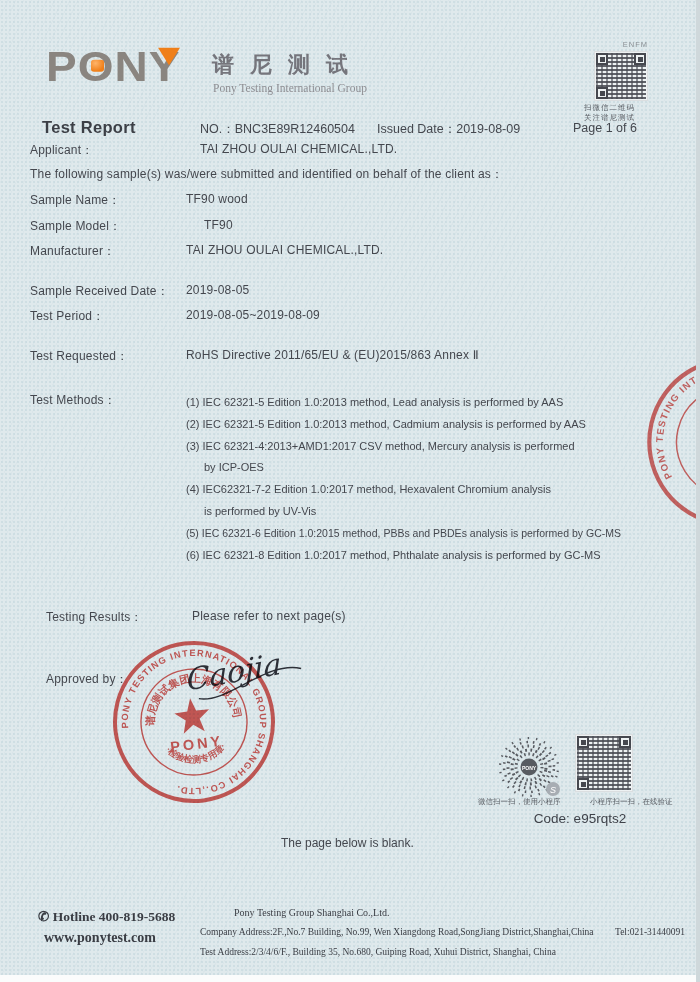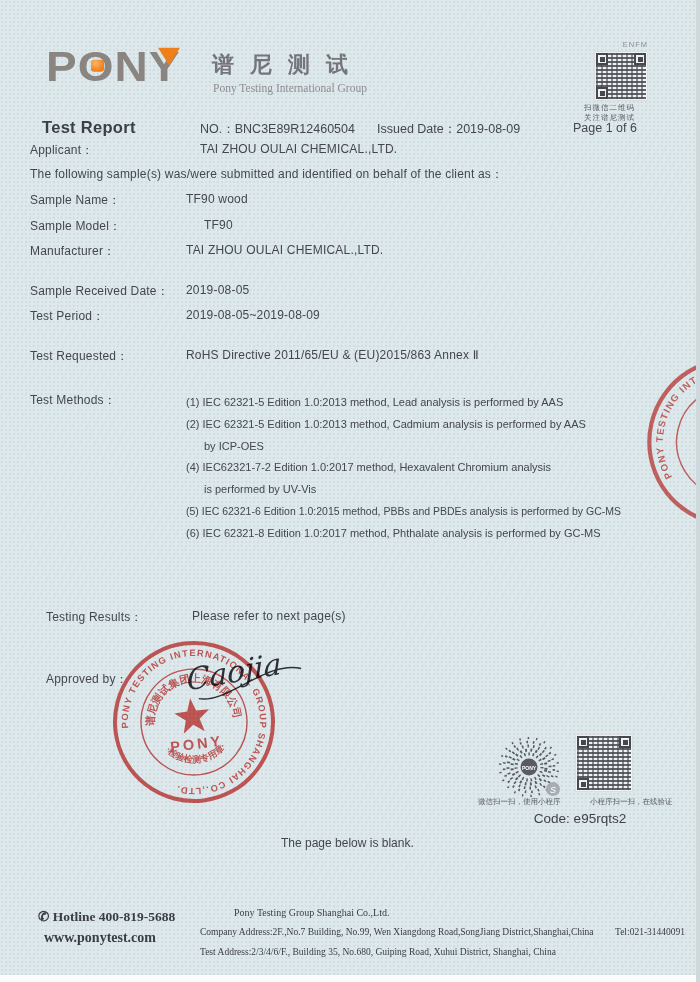--- a/index.html
+++ b/index.html
@@ -97,20 +97,21 @@
   <div class="lbl" style="top:308px;">Test Period：</div>
   <div class="val" style="left:186px;top:308px;">2019-08-05~2019-08-09</div>
 
   <div class="lbl" style="top:348px;">Test Requested：</div>
   <div class="val" style="left:186px;top:348px;">RoHS Directive 2011/65/EU &amp; (EU)2015/863 Annex Ⅱ</div>
 
   <div class="lbl" style="top:392px;">Test Methods：</div>
   <div class="abs methods" style="left:186px;top:392px;font-size:11px;line-height:21.8px;color:#44474e;">
     <div>(1) IEC 62321-5 Edition 1.0:2013 method, Lead analysis is performed by AAS</div>
     <div>(2) IEC 62321-5 Edition 1.0:2013 method, Cadmium analysis is performed by AAS</div>
+    <div>(3) IEC 62321-4:2013+AMD1:2017 CSV method, Mercury analysis is performed</div>
     <div style="padding-left:18px;">by ICP-OES</div>
     <div>(4) IEC62321-7-2 Edition 1.0:2017 method, Hexavalent Chromium analysis</div>
     <div style="padding-left:18px;">is performed by UV-Vis</div>
     <div class="cond">(5) IEC 62321-6 Edition 1.0:2015 method, PBBs and PBDEs analysis is performed by GC-MS</div>
     <div>(6) IEC 62321-8 Edition 1.0:2017 method, Phthalate analysis is performed by GC-MS</div>
   </div>
 
   <div class="lbl" style="top:609px;left:46px;">Testing Results：</div>
   <div class="val" style="left:192px;top:609px;">Please refer to next page(s)</div>
 

